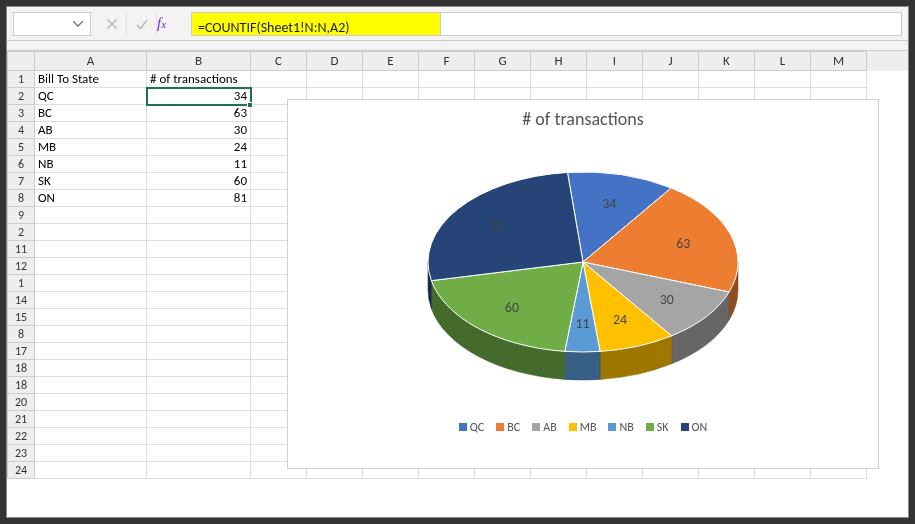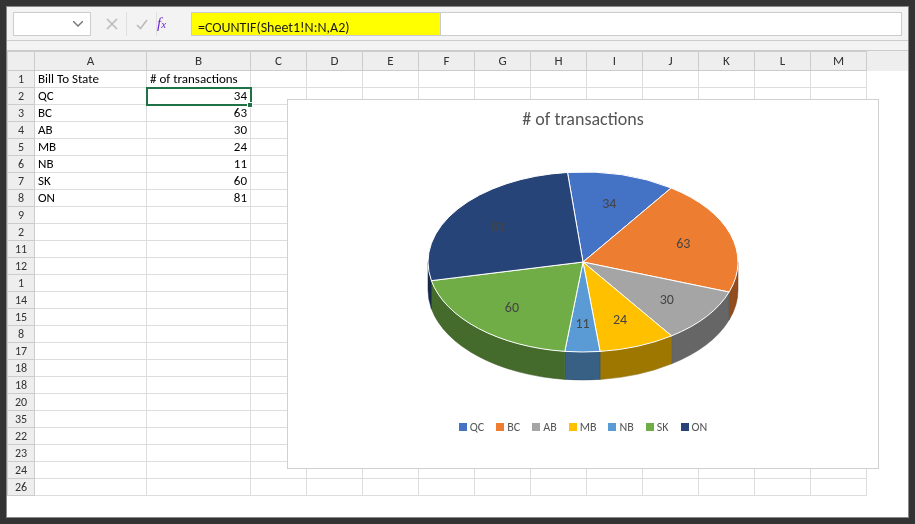--- a/index.html
+++ b/index.html
@@ -571,21 +571,21 @@
           <div class="cell cOther"></div>
           <div class="cell cOther"></div>
           <div class="cell cOther"></div>
           <div class="cell cOther"></div>
           <div class="cell cOther"></div>
           <div class="cell cOther"></div>
           <div class="cell cOther"></div>
           <div class="cell cOther"></div>
         </div>
         <div class="row">
-          <div class="rh">35</div>
+          <div class="rh">21</div>
           <div class="cell cA"></div>
           <div class="cell cB"></div>
           <div class="cell cOther"></div>
           <div class="cell cOther"></div>
           <div class="cell cOther"></div>
           <div class="cell cOther"></div>
           <div class="cell cOther"></div>
           <div class="cell cOther"></div>
           <div class="cell cOther"></div>
           <div class="cell cOther"></div>
@@ -620,36 +620,20 @@
           <div class="cell cOther"></div>
           <div class="cell cOther"></div>
           <div class="cell cOther"></div>
           <div class="cell cOther"></div>
           <div class="cell cOther"></div>
           <div class="cell cOther"></div>
           <div class="cell cOther"></div>
         </div>
         <div class="row">
           <div class="rh">24</div>
-          <div class="cell cA"></div>
-          <div class="cell cB"></div>
-          <div class="cell cOther"></div>
-          <div class="cell cOther"></div>
-          <div class="cell cOther"></div>
-          <div class="cell cOther"></div>
-          <div class="cell cOther"></div>
-          <div class="cell cOther"></div>
-          <div class="cell cOther"></div>
-          <div class="cell cOther"></div>
-          <div class="cell cOther"></div>
-          <div class="cell cOther"></div>
-          <div class="cell cOther"></div>
-        </div>
-        <div class="row">
-          <div class="rh">26</div>
           <div class="cell cA"></div>
           <div class="cell cB"></div>
           <div class="cell cOther"></div>
           <div class="cell cOther"></div>
           <div class="cell cOther"></div>
           <div class="cell cOther"></div>
           <div class="cell cOther"></div>
           <div class="cell cOther"></div>
           <div class="cell cOther"></div>
           <div class="cell cOther"></div>

